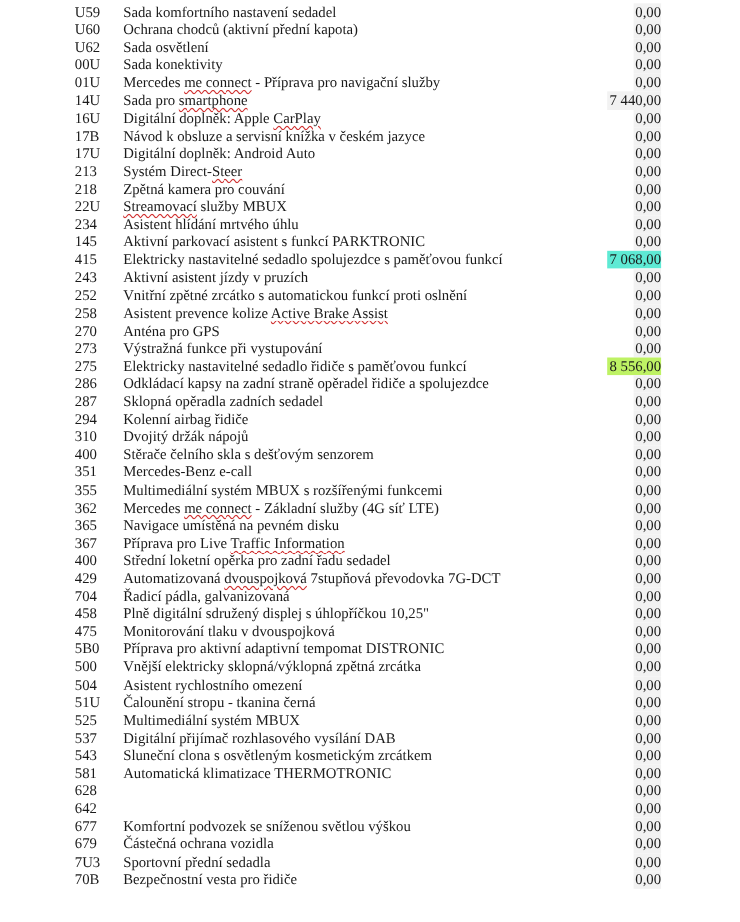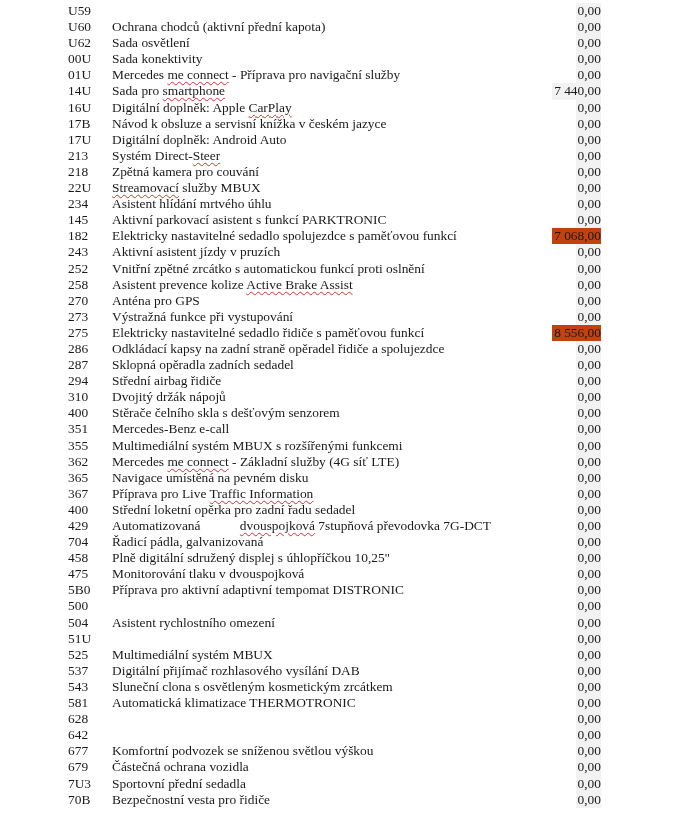--- a/index.html
+++ b/index.html
@@ -26,20 +26,21 @@
     text-decoration-thickness: 1px;
     text-underline-offset: 2px;
   }
 </style>
 </head>
 <body>
 
 <div id="doc">
     <div class="row">
       <span class="code">U59</span>
+      <span class="desc">Sada komfortního nastavení sedadel</span>
       <span class="val" style="background: rgb(242, 242, 242);">0,00</span>
     </div>
     <div class="row">
       <span class="code">U60</span>
       <span class="desc">Ochrana chodců (aktivní přední kapota)</span>
       <span class="val" style="background: rgb(242, 242, 242);">0,00</span>
     </div>
     <div class="row">
       <span class="code">U62</span>
       <span class="desc">Sada osvětlení</span>
@@ -94,23 +95,23 @@
       <span class="code">234</span>
       <span class="desc">Asistent hlídání mrtvého úhlu</span>
       <span class="val" style="background: rgb(242, 242, 242);">0,00</span>
     </div>
     <div class="row">
       <span class="code">145</span>
       <span class="desc">Aktivní parkovací asistent s funkcí PARKTRONIC</span>
       <span class="val" style="background: rgb(242, 242, 242);">0,00</span>
     </div>
     <div class="row">
-      <span class="code">182</span>
+      <span class="code">415</span>
       <span class="desc">Elektricky nastavitelné sedadlo spolujezdce s paměťovou funkcí</span>
-      <span class="val" style="background: #c2410c; font-family: Liberation Serif, serif;">7 068,00</span>
+      <span class="val" style="background: #5eead4; font-family: Liberation Serif, serif;">7 068,00</span>
     </div>
     <div class="row">
       <span class="code">243</span>
       <span class="desc">Aktivní asistent jízdy v pruzích</span>
       <span class="val" style="background: rgb(242, 242, 242);">0,00</span>
     </div>
     <div class="row">
       <span class="code">252</span>
       <span class="desc">Vnitřní zpětné zrcátko s automatickou funkcí proti oslnění</span>
       <span class="val" style="background: rgb(242, 242, 242);">0,00</span>
@@ -126,35 +127,35 @@
       <span class="val" style="background: rgb(242, 242, 242);">0,00</span>
     </div>
     <div class="row">
       <span class="code">273</span>
       <span class="desc">Výstražná funkce při vystupování</span>
       <span class="val" style="background: rgb(242, 242, 242);">0,00</span>
     </div>
     <div class="row">
       <span class="code">275</span>
       <span class="desc">Elektricky nastavitelné sedadlo řidiče s paměťovou funkcí</span>
-      <span class="val" style="background: #c2410c;">8 556,00</span>
+      <span class="val" style="background: #bef264;">8 556,00</span>
     </div>
     <div class="row">
       <span class="code">286</span>
       <span class="desc">Odkládací kapsy na zadní straně opěradel řidiče a spolujezdce</span>
       <span class="val" style="background: rgb(242, 242, 242);">0,00</span>
     </div>
     <div class="row">
       <span class="code">287</span>
       <span class="desc">Sklopná opěradla zadních sedadel</span>
       <span class="val" style="background: rgb(242, 242, 242);">0,00</span>
     </div>
     <div class="row">
       <span class="code">294</span>
-      <span class="desc">Střední airbag řidiče</span>
+      <span class="desc">Kolenní airbag řidiče</span>
       <span class="val" style="background: rgb(242, 242, 242);">0,00</span>
     </div>
     <div class="row">
       <span class="code">310</span>
       <span class="desc">Dvojitý držák nápojů</span>
       <span class="val" style="background: rgb(242, 242, 242);">0,00</span>
     </div>
     <div class="row">
       <span class="code">400</span>
       <span class="desc">Stěrače čelního skla s dešťovým senzorem</span>
@@ -185,21 +186,21 @@
       <span class="desc"><span>Příprava pro Live </span><span class="spell" style="text-decoration-color: rgb(208, 48, 48);">Traffic Information</span></span>
       <span class="val" style="background: rgb(242, 242, 242);">0,00</span>
     </div>
     <div class="row">
       <span class="code">400</span>
       <span class="desc">Střední loketní opěrka pro zadní řadu sedadel</span>
       <span class="val" style="background: rgb(242, 242, 242);">0,00</span>
     </div>
     <div class="row">
       <span class="code">429</span>
-      <span class="desc"><span>Automatizovaná </span><span class="spell" style="text-decoration-color: rgb(208, 48, 48); margin-left: 36px;">dvouspojková</span><span> 7stupňová převodovka 7G-DCT</span></span>
+      <span class="desc"><span>Automatizovaná </span><span class="spell" style="text-decoration-color: rgb(208, 48, 48);">dvouspojková</span><span> 7stupňová převodovka 7G-DCT</span></span>
       <span class="val" style="background: rgb(242, 242, 242);">0,00</span>
     </div>
     <div class="row">
       <span class="code">704</span>
       <span class="desc">Řadicí pádla, galvanizovaná</span>
       <span class="val" style="background: rgb(242, 242, 242);">0,00</span>
     </div>
     <div class="row">
       <span class="code">458</span>
       <span class="desc">Plně digitální sdružený displej s úhlopříčkou 10,25"</span>
@@ -210,29 +211,31 @@
       <span class="desc">Monitorování tlaku v dvouspojková</span>
       <span class="val" style="background: rgb(242, 242, 242);">0,00</span>
     </div>
     <div class="row">
       <span class="code">5B0</span>
       <span class="desc">Příprava pro aktivní adaptivní tempomat DISTRONIC</span>
       <span class="val" style="background: rgb(242, 242, 242);">0,00</span>
     </div>
     <div class="row">
       <span class="code">500</span>
+      <span class="desc">Vnější elektricky sklopná/výklopná zpětná zrcátka</span>
       <span class="val" style="background: rgb(242, 242, 242);">0,00</span>
     </div>
     <div class="row">
       <span class="code">504</span>
       <span class="desc">Asistent rychlostního omezení</span>
       <span class="val" style="background: rgb(242, 242, 242);">0,00</span>
     </div>
     <div class="row">
       <span class="code">51U</span>
+      <span class="desc">Čalounění stropu - tkanina černá</span>
       <span class="val" style="background: rgb(242, 242, 242);">0,00</span>
     </div>
     <div class="row">
       <span class="code">525</span>
       <span class="desc">Multimediální systém MBUX</span>
       <span class="val" style="background: rgb(242, 242, 242);">0,00</span>
     </div>
     <div class="row">
       <span class="code">537</span>
       <span class="desc">Digitální přijímač rozhlasového vysílání DAB</span>

